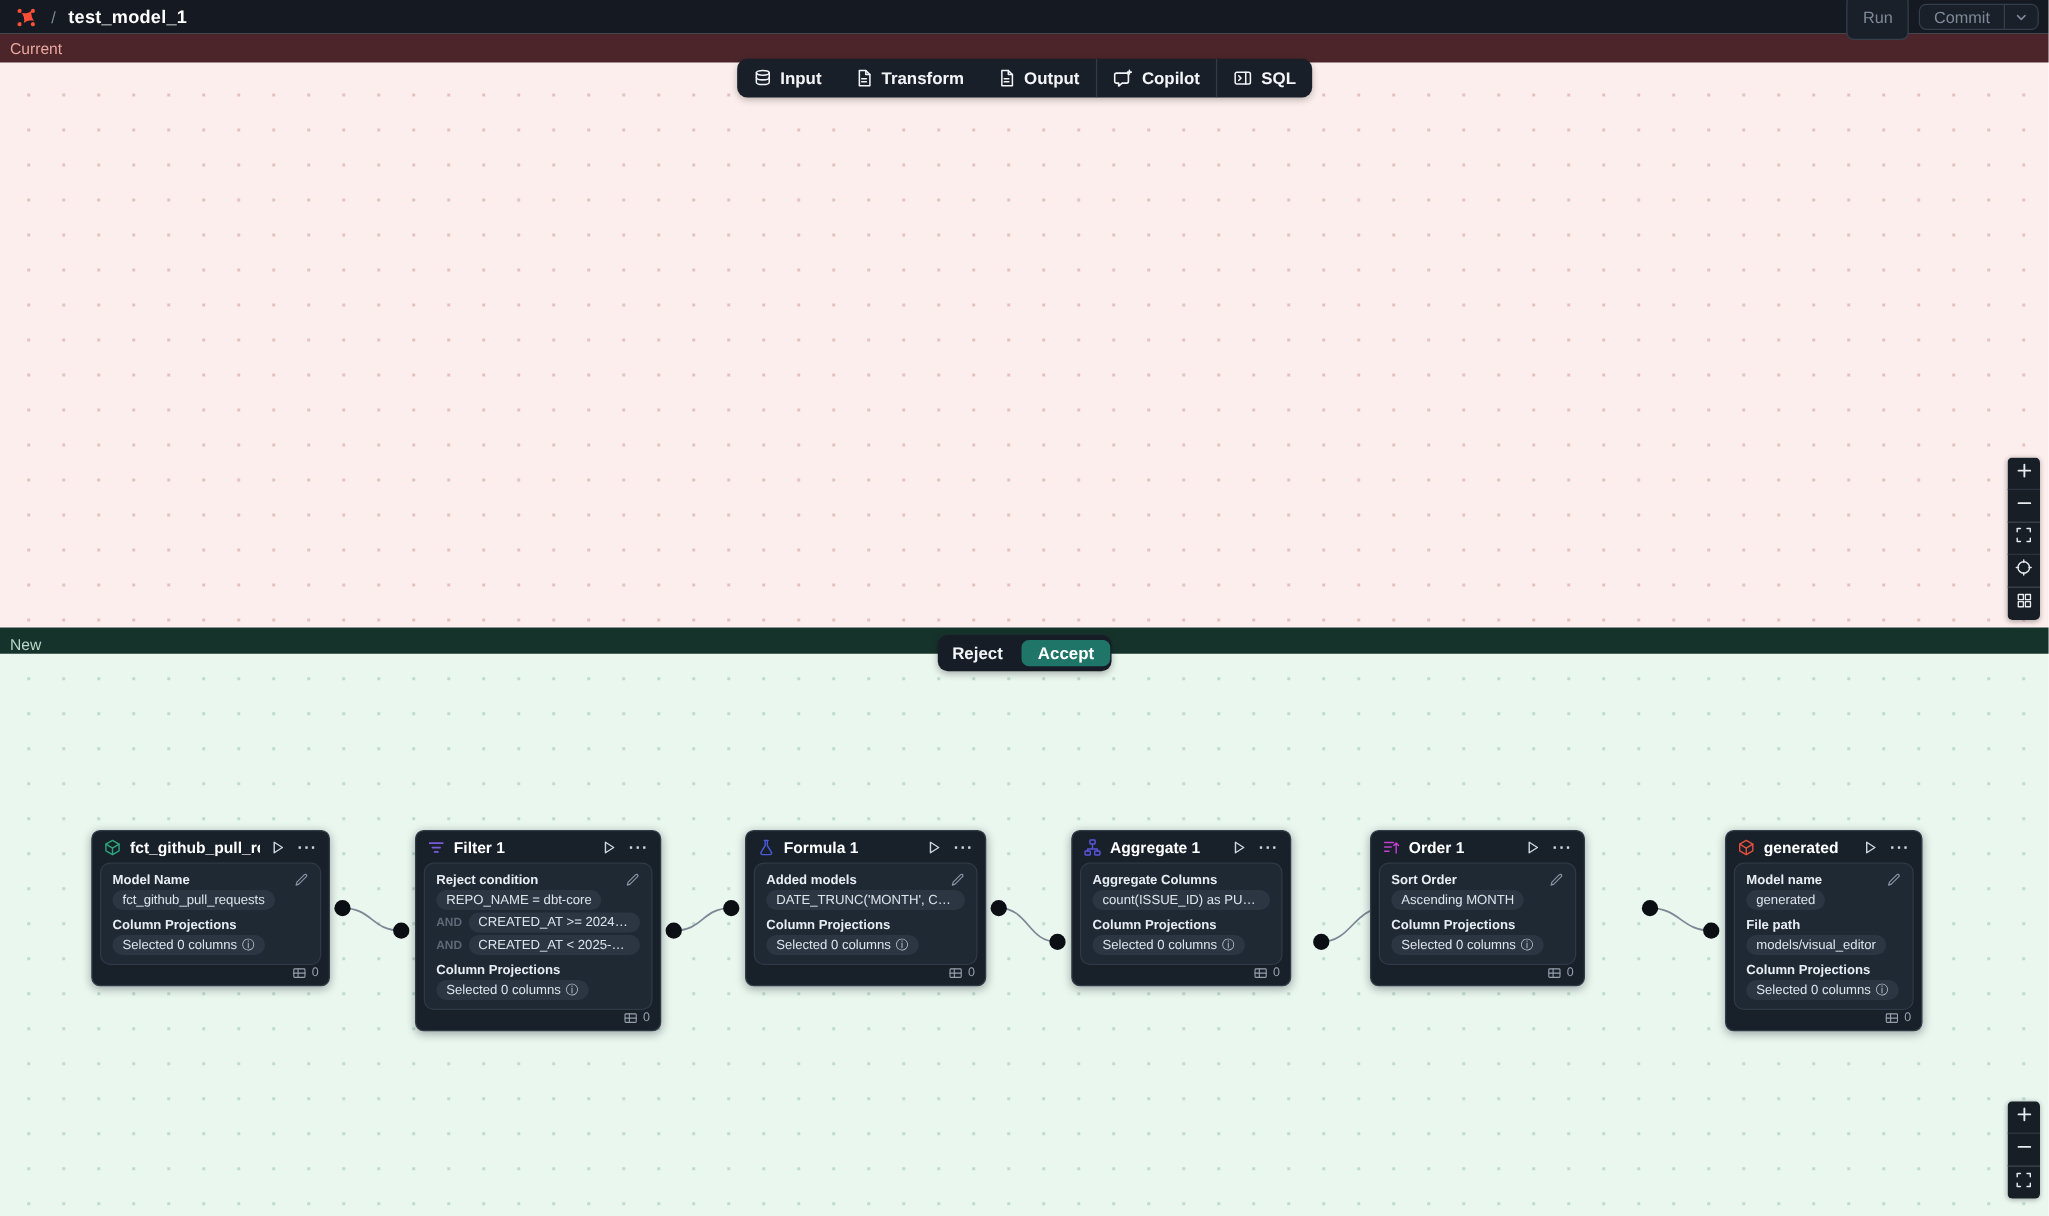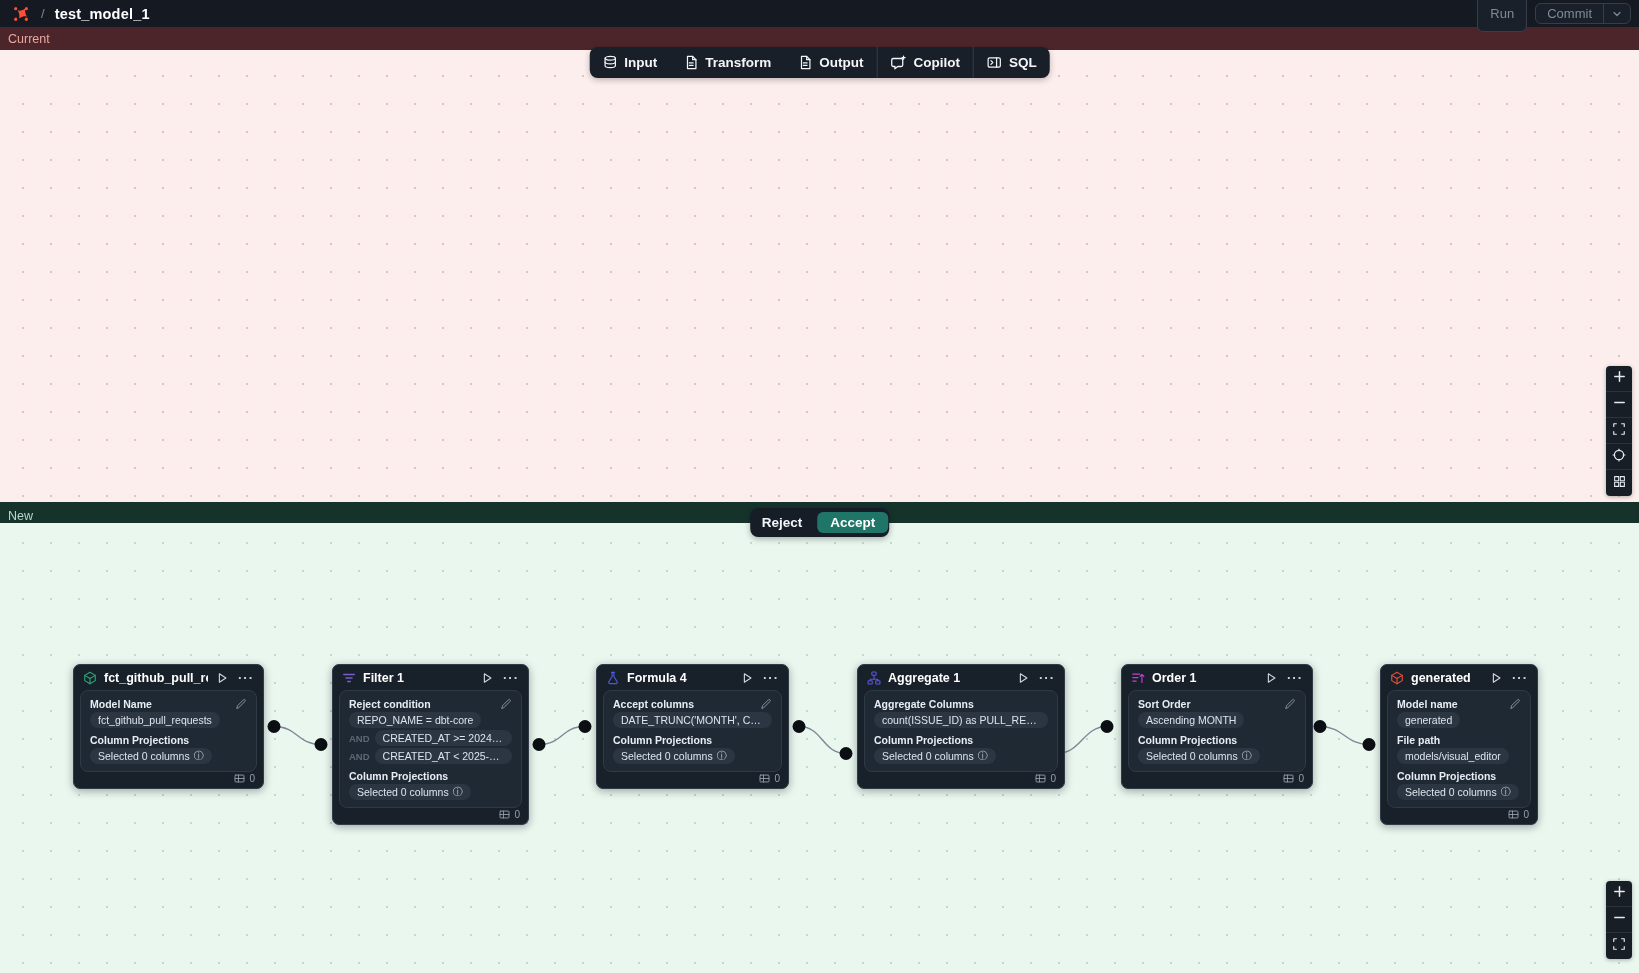--- a/index.html
+++ b/index.html
@@ -376,34 +376,34 @@
       <span>0</span>
     </div>
     </div>
     <div class="node" style="left: 596px; top: 664px; width: 193px;">
       <div class="node-header">
       <span class="node-icon" style="color:#4a5ad8;display:flex">
           <svg width="14" height="14" viewBox="0 0 16 16" fill="none" stroke="currentColor" stroke-width="1.3" stroke-linecap="round" stroke-linejoin="round">
             <path d="M6.2 1.5h3.6M7 1.5v4.7L3.2 12.4a1.5 1.5 0 0 0 1.3 2.1h7a1.5 1.5 0 0 0 1.3-2.1L9 6.2V1.5"></path>
           </svg>
         </span>
-      <span class="node-title">Formula 4</span>
+      <span class="node-title">Formula 1</span>
       <span class="node-actions">
         <span style="display:flex">
             <svg width="14" height="14" viewBox="0 0 16 16" fill="none" stroke="currentColor" stroke-width="1.3" stroke-linecap="round" stroke-linejoin="round">
               <path d="M5 3.2L12.5 8 5 12.8z"></path>
             </svg>
           </span>
         <span class="more">···</span>
       </span>
     </div>
       <div class="node-card">
         <div class="section">
       <div class="sec-label-row">
-        <span class="sec-label">Accept columns</span>
+        <span class="sec-label">Added models</span>
         <span style="color:#8a93a0;display:flex">
               <svg width="12" height="12" viewBox="0 0 16 16" fill="none" stroke="currentColor" stroke-width="1.3" stroke-linecap="round" stroke-linejoin="round">
                 <path d="M2.5 13.5l.9-3.2 8-8a1.35 1.35 0 0 1 2.3 1l.1.2c0 .36-.14.7-.4.96l-8 8z"></path>
               </svg>
             </span>
       </div>
           <div class="pill-row">
             <span class="pill">
               <span class="ptxt">DATE_TRUNC('MONTH', CREATED_AT…</span>
             </span>
@@ -425,21 +425,21 @@
       <div class="node-footer">
       <span style="display:flex">
           <svg width="11" height="11" viewBox="0 0 16 16" fill="none" stroke="currentColor" stroke-width="1.3" stroke-linecap="round" stroke-linejoin="round">
             <rect x="1.5" y="3" width="13" height="10" rx="1"></rect>
             <path d="M1.5 8h13M6.5 3v10"></path>
           </svg>
         </span>
       <span>0</span>
     </div>
     </div>
-    <div class="node" style="left: 857px; top: 664px; width: 208px;">
+    <div class="node" style="left: 857px; top: 664px; width: 176px;">
       <div class="node-header">
       <span class="node-icon" style="color:#5a55dd;display:flex">
           <svg width="14" height="14" viewBox="0 0 16 16" fill="none" stroke="currentColor" stroke-width="1.3" stroke-linecap="round" stroke-linejoin="round">
             <rect x="5.6" y="1.2" width="4.8" height="3.6" rx=".7"></rect>
             <rect x="1.2" y="11.2" width="4.8" height="3.6" rx=".7"></rect>
             <rect x="10" y="11.2" width="4.8" height="3.6" rx=".7"></rect>
             <path d="M8 4.8v3M3.6 11.2V9.4h8.8v1.8M8 7.8v1.6"></path>
           </svg>
         </span>
       <span class="node-title">Aggregate 1</span>
@@ -480,21 +480,21 @@
       <div class="node-footer">
       <span style="display:flex">
           <svg width="11" height="11" viewBox="0 0 16 16" fill="none" stroke="currentColor" stroke-width="1.3" stroke-linecap="round" stroke-linejoin="round">
             <rect x="1.5" y="3" width="13" height="10" rx="1"></rect>
             <path d="M1.5 8h13M6.5 3v10"></path>
           </svg>
         </span>
       <span>0</span>
     </div>
     </div>
-    <div class="node" style="left: 1121px; top: 664px; width: 192px;">
+    <div class="node" style="left: 1096px; top: 664px; width: 172px;">
       <div class="node-header">
       <span class="node-icon" style="color:#c33fd3;display:flex">
           <svg width="14" height="14" viewBox="0 0 16 16" fill="none" stroke="currentColor" stroke-width="1.3" stroke-linecap="round" stroke-linejoin="round">
             <path d="M2 3.5h8M2 7.5h6M2 11.5h4M12.5 13V4M10.3 6.2L12.5 4l2.2 2.2"></path>
           </svg>
         </span>
       <span class="node-title">Order 1</span>
       <span class="node-actions">
         <span style="display:flex">
             <svg width="14" height="14" viewBox="0 0 16 16" fill="none" stroke="currentColor" stroke-width="1.3" stroke-linecap="round" stroke-linejoin="round">

